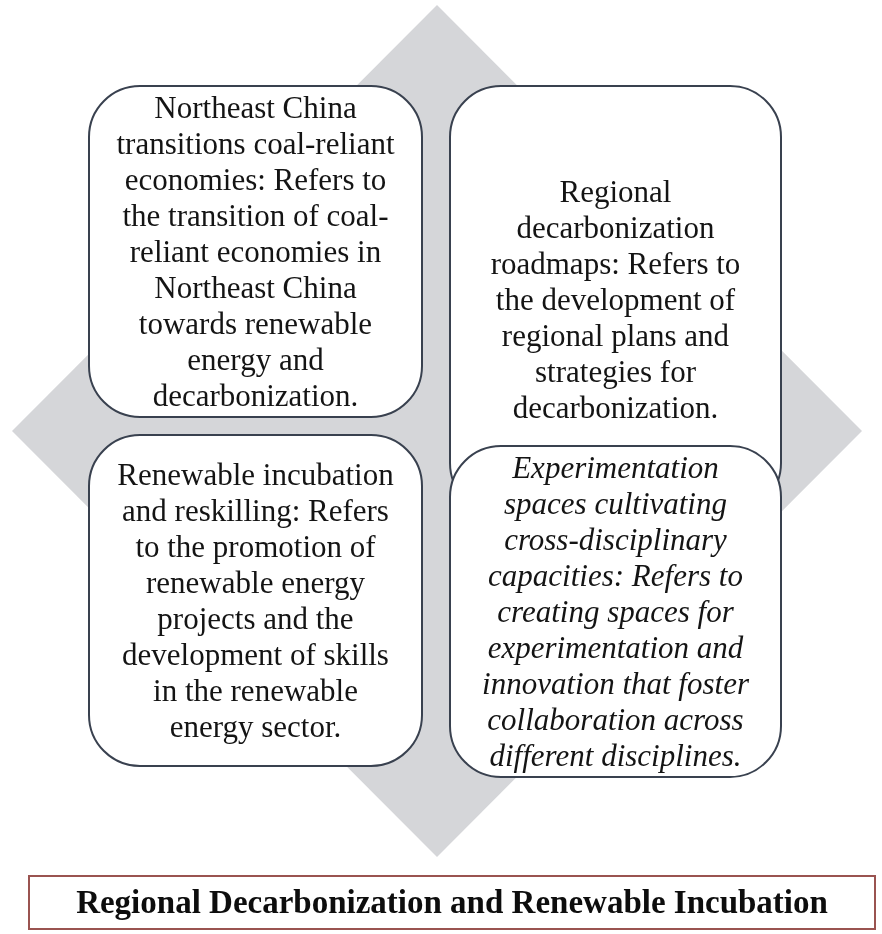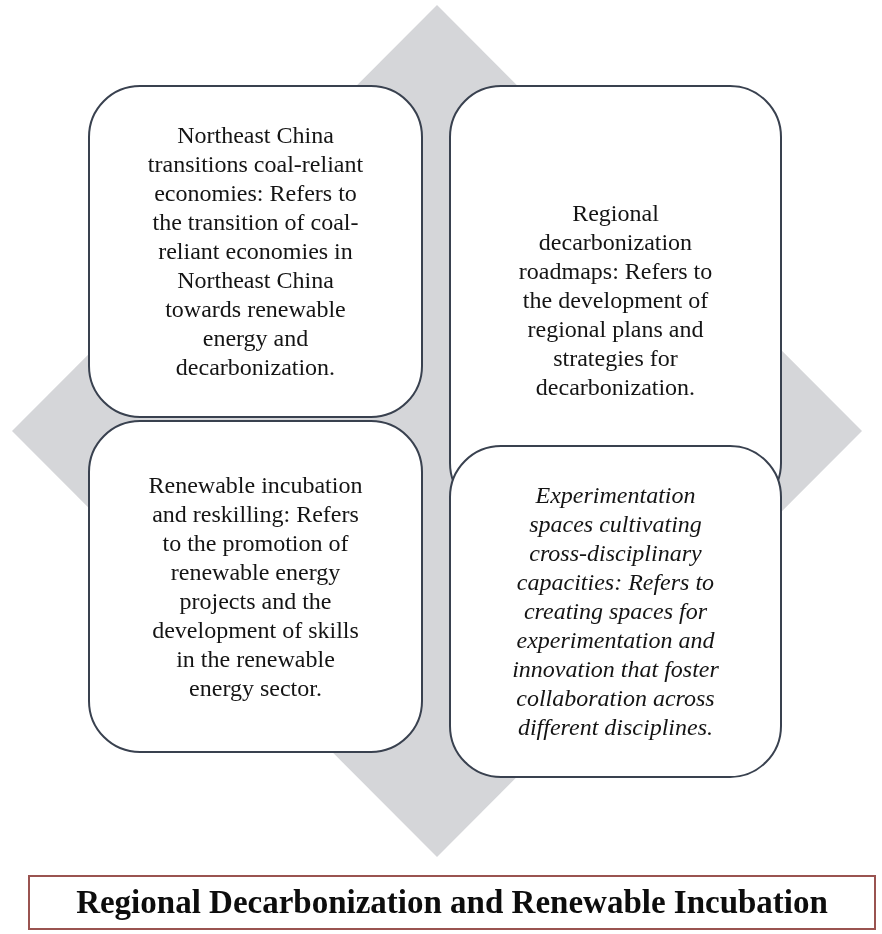--- a/index.html
+++ b/index.html
@@ -27,28 +27,28 @@
     border: 2px solid #39414f;
     border-radius: 52px;
     display: flex;
     align-items: center;
     justify-content: center;
     text-align: center;
     box-sizing: border-box;
   }
   .card-text {
     white-space: pre-line;
-    font-size: 24px;
-    line-height: 29px;
+    font-size: 31px;
+    line-height: 36px;
     color: #141414;
     padding: 0 6px;
   }
   .card-tl { left: 88px;  top: 85px;  width: 335px; height: 333px; }
   .card-tr { left: 449px; top: 85px;  width: 333px; height: 430px; }
-  .card-bl { left: 88px;  top: 420px; width: 335px; height: 333px; }
+  .card-bl { left: 88px;  top: 434px; width: 335px; height: 333px; }
   .card-br { left: 449px; top: 445px; width: 333px; height: 333px; font-style: italic; }
   .title-box {
     position: absolute;
     left: 28px;
     top: 875px;
     width: 848px;
     height: 55px;
     border: 2px solid #9a5350;
     box-sizing: border-box;
     background: #ffffff;

